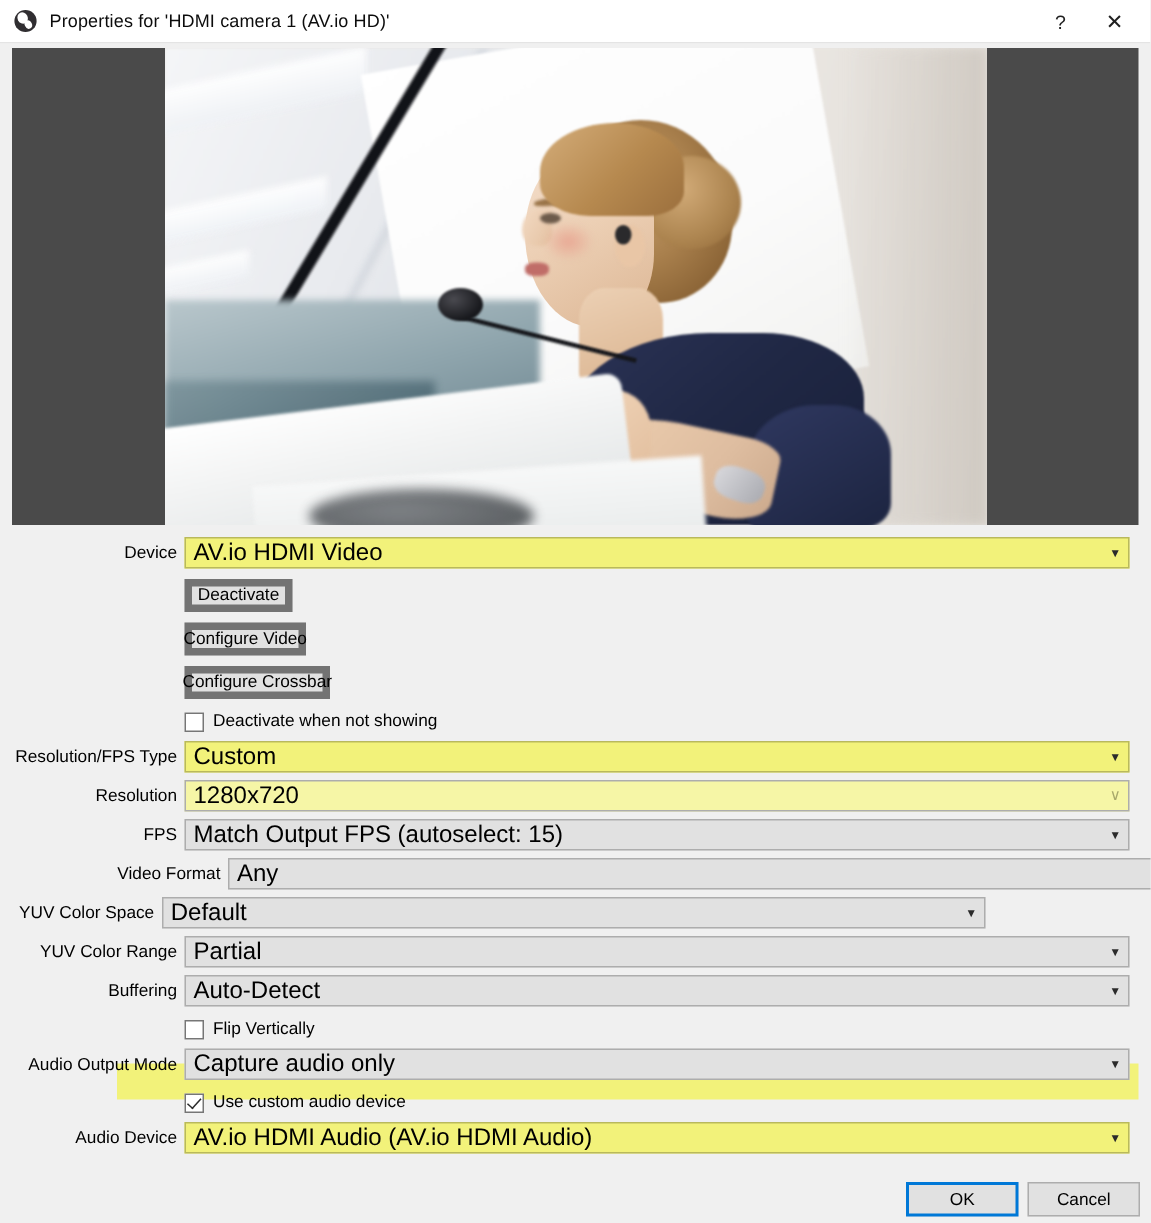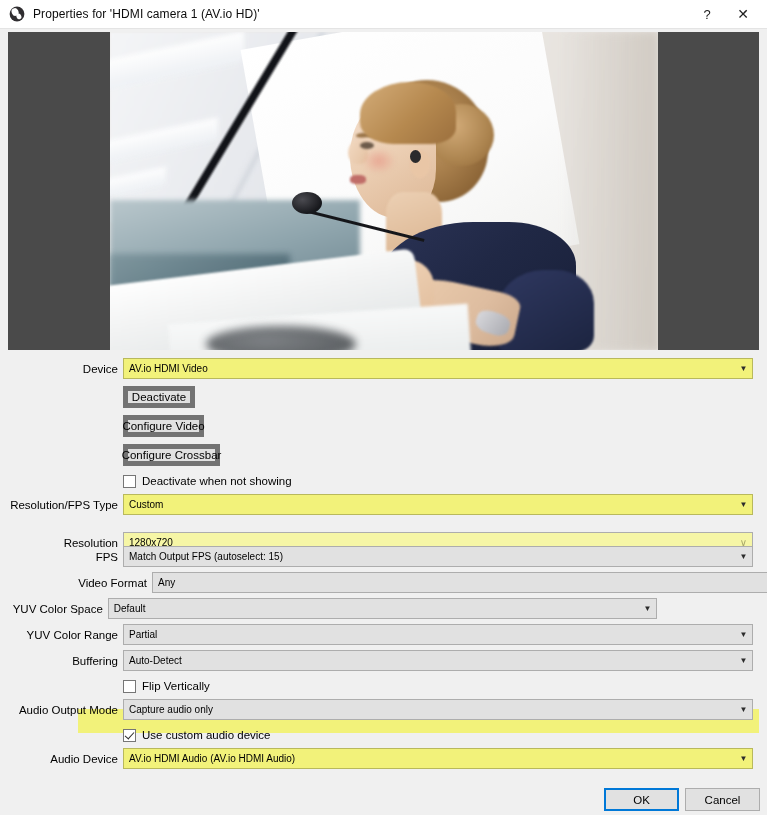--- a/index.html
+++ b/index.html
@@ -220,21 +220,21 @@
   .lbl{
     width:118px;text-align:right;padding-right:5px;
     font-size:11.5px;color:#000;white-space:nowrap;
   }
   .combo{
     position:relative;height:21px;box-sizing:border-box;
     background:#e1e1e1;border:1px solid #adadad;
     display:flex;align-items:center;
   }
   .combo .val{
-    padding-left:5px;font-size:10px;color:#000;white-space:nowrap;
+    padding-left:5px;font-size:16px;color:#000;white-space:nowrap;
     overflow:hidden;text-overflow:ellipsis;flex:1 1 auto;
   }
   .combo .arrow{
     width:17px;flex:0 0 auto;display:flex;align-items:center;justify-content:center;
     font-size:8px;color:#2b2b2b;line-height:1;
   }
   .combo.hl-field{background:#f2f27a;border-color:#b9b95c;}
   .combo.editable{background:#f6f6a6;}
   .combo.editable .arrow{color:#a8a86a;font-size:10px;}
 
@@ -346,21 +346,21 @@
     </div>
 
     <div class="row" style="top:142px;width:767px;">
       <span class="lbl">Resolution/FPS Type</span>
       <div class="combo hl-field" style="width:630px;">
         <span class="val">Custom</span>
         <span class="arrow">▼</span>
       </div>
     </div>
 
-    <div class="row" style="top:180px;width:767px;">
+    <div class="row" style="top:168px;width:767px;">
       <span class="lbl">Resolution</span>
       <div class="combo editable" style="width:630px;">
         <span class="val">1280x720</span>
         <span class="arrow">∨</span>
       </div>
     </div>
 
     <div class="row" style="top:194px;width:767px;">
       <span class="lbl">FPS</span>
       <div class="combo" style="width:630px;">

